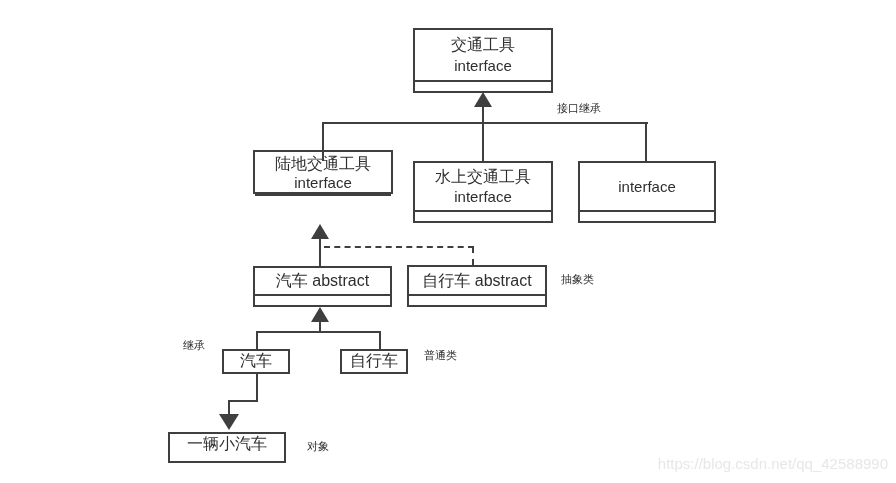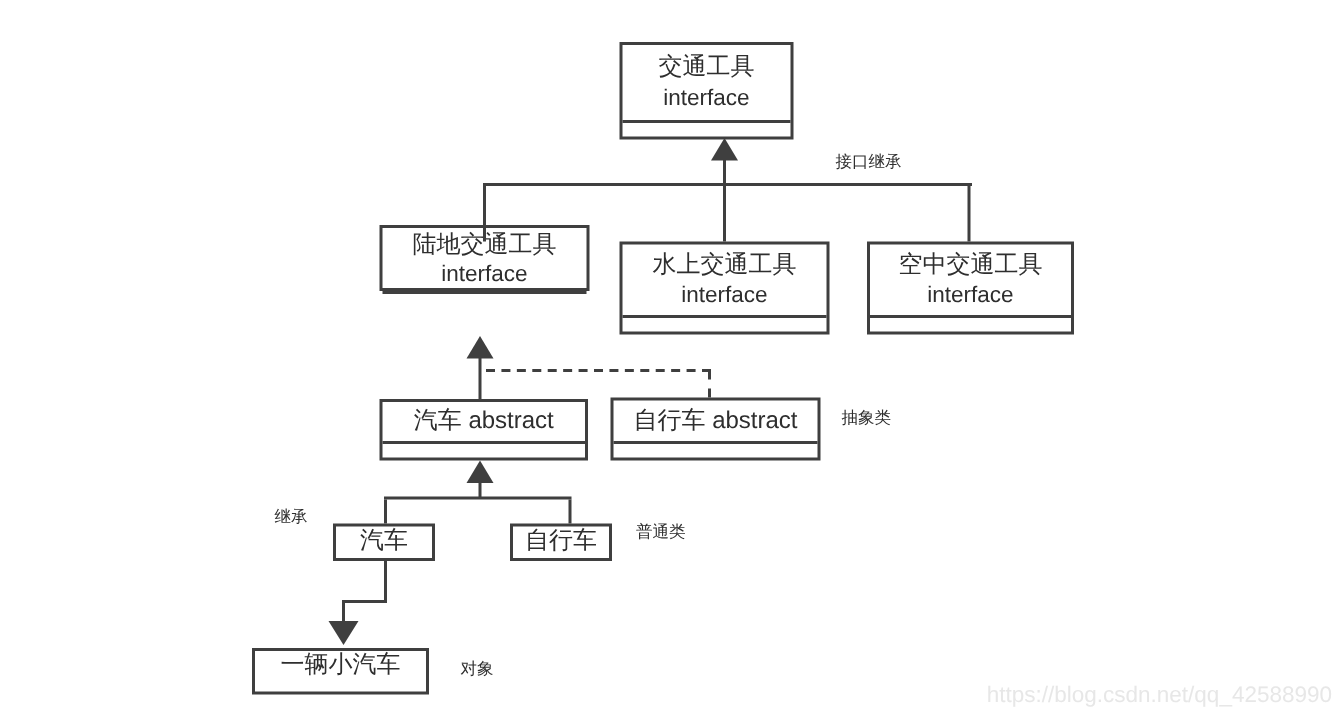--- a/index.html
+++ b/index.html
@@ -9,21 +9,21 @@
   }
   
   .node{position:absolute;box-sizing:border-box;border:2px solid #3f3f3f;background:#fff;display:flex;flex-direction:column;}
   .node-main{box-sizing:border-box;border-bottom:2px solid #3f3f3f;display:flex;flex-direction:column;justify-content:space-evenly;align-items:center;flex:1 1 auto;padding:2px 2px;}
   .node-strip{height:9px;flex:0 0 auto;}
   .node .t{font-size:16px;line-height:20px;white-space:nowrap;}
   .node .s{font-size:15px;line-height:18px;white-space:nowrap;}
   .node-simple{align-items:flex-start;justify-content:center;flex-direction:row;}
   .node-simple .t{font-size:16px;}
 
-  .n-vehicle{left:413px;top:28px;width:116px;height:65px;}
+  .n-vehicle{left:413px;top:28px;width:140px;height:65px;}
   .n-land{left:253px;top:150px;width:140px;height:44px;}
   .n-water{left:413px;top:161px;width:140px;height:62px;}
   .n-air{left:578px;top:161px;width:138px;height:62px;}
   .n-carabs{left:253px;top:266px;width:139px;height:41px;}
   .n-bikeabs{left:407px;top:265px;width:140px;height:42px;}
   .n-car{left:222px;top:349px;width:68px;height:25px;}
   .n-bike{left:340px;top:349px;width:68px;height:25px;}
   .n-acar{left:168px;top:432px;width:118px;height:31px;}
 
   
@@ -88,21 +88,20 @@
   <div class="node n-water">
     <div class="node-main">
       <div class="t">水上交通工具</div>
       <div class="s">interface</div>
     </div>
     <div class="node-strip"></div>
   </div>
 
   <div class="node n-air">
     <div class="node-main">
-      <div class="t">空中交通工具</div>
       <div class="s">interface</div>
     </div>
     <div class="node-strip"></div>
   </div>
 
   <div class="node n-bikeabs">
     <div class="node-main">
       <div class="t">自行车 abstract</div>
     </div>
     <div class="node-strip"></div>

